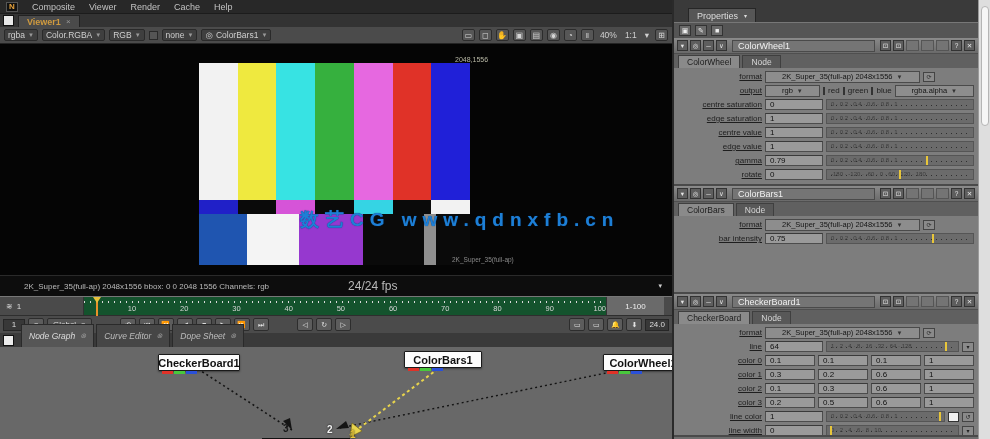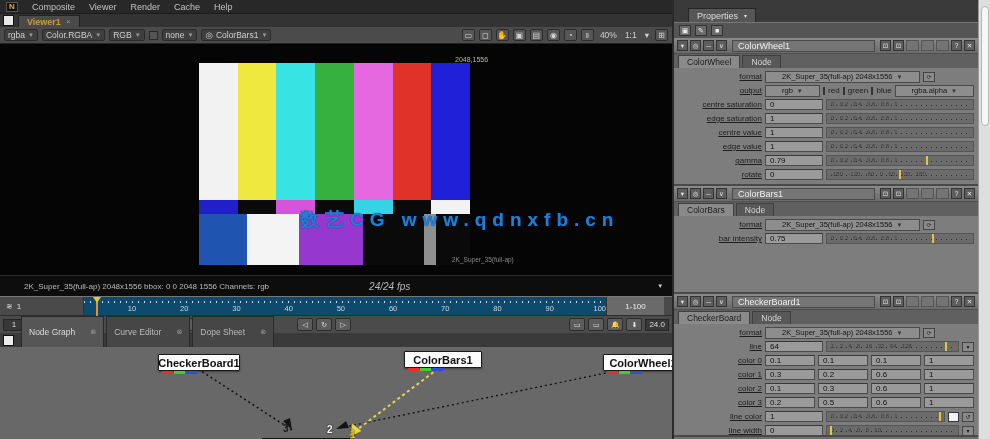--- a/index.html
+++ b/index.html
@@ -31,47 +31,47 @@
   .bars-img { position:absolute; left:199px; top:19px; width:271px; height:202px; display:flex; flex-direction:column; }
   .bars-top { display:flex; height:137px; } .bars-top > div { flex:1; }
   .bars-mid { display:flex; height:14px; } .bars-mid > div { flex:1; }
   .bars-bot { display:flex; height:51px; }
   .res-label { position:absolute; left:455px; top:12px; color:#b9b9a6; font-size:7px; }
   .fmt-label { position:absolute; left:452px; top:212px; color:#8a8a8a; font-size:6.5px; }
   .watermark { position:absolute; left:300px; top:163px; color:#1d7fd6; font-size:19px; font-weight:bold; letter-spacing:6px; white-space:nowrap; text-shadow:0 0 1px #0a3c70; }
 
   .info-bar { height:16px; background:#0d0d0d; display:flex; align-items:center; padding:10px 10px; border-top:1px solid #2a2a2a; }
   .info-fmt { color:#b9b9b9; font-size:8px; margin-left:14px; }
-  .info-fps { color:#b9b9b9; font-size:10px; margin-left:100px;font-style:italic; }
+  .info-fps { color:#b9b9b9; font-size:12px; margin-left:79px; }
   .info-car { margin-left:auto; color:#cfcfcf; font-size:7px; }
 
   
   .tl-ruler { position:relative; height:19px; background:#585858; border-top:1px solid #777; display:flex; }
   .tl-leftbox { width:84px; background:#4a4a4a; border-right:1px solid #333; color:#ddd; font-size:8px; display:flex; align-items:center; padding-left:6px; gap:4px; }
-  .tl-scale { position:relative; flex:1; background:#0c4a6e; }
+  .tl-scale { position:relative; flex:1; background:#14532d; }
   .tl-dots { position:absolute; left:0; right:0; top:4px; height:2px;
     background-image:repeating-linear-gradient(90deg,#d9d9d9 0 1px,transparent 1px 6px); }
   .tl-nums { position:absolute; left:0; right:0; top:7px; display:flex; }
   .tl-nums span { flex:1; text-align:right; color:#d6d6d6; font-size:7.5px; }
   .playhead { position:absolute; left:12px; top:0; width:2px; height:19px; background:#e8912a; }
   .playhead:before { content:""; position:absolute; left:-3px; top:0; border:4px solid transparent; border-top:6px solid #e8c23a; }
   .tl-rightbox { width:58px; background:#6a6a6a; border-left:1px solid #333; color:#eee; font-size:8px; display:flex; align-items:center; justify-content:center; }
   .tl-rend { width:8px; background:#4a4a4a; }
 
   .transport { height:18px; background:#4b4b4b; border-top:1px solid #2e2e2e; display:flex; align-items:center; gap:3px; padding:0 3px; }
   .tr-field { background:#383838; border:1px solid #262626; color:#ddd; font-size:8px; height:12px; min-width:22px; display:flex; align-items:center; justify-content:center; padding:0 3px; }
   .tr-btn { width:16px; height:13px; background:#5c5c5c; border:1px solid #2d2d2d; border-radius:2px; color:#e2e2e2; font-size:7px; display:flex; align-items:center; justify-content:center; }
   .tr-dd { background:#545454; border:1px solid #2d2d2d; border-radius:2px; color:#ddd; font-size:8px; height:13px; padding:0 5px; display:flex; align-items:center; gap:4px; }
   .tr-gap { width:22px; }
 
   
   .nodegraph { position:relative; height:114px; background:#686868; }
   .ng-tabs { height:14px; background:#3a3a3a; display:flex; align-items:flex-end; gap:2px; }
   .ng-winicon { width:11px; height:11px; background:#ececec; border:1px solid #111; margin:0 5px 1px 3px; }
-  .ng-tab { height:31px; padding:0 7px; display:flex; align-items:center; gap:15px; font-size:8.5px; color:#ddd; background:#565656; border:1px solid #2a2a2a; border-bottom:none; }
+  .ng-tab { height:23px; padding:0 7px; display:flex; align-items:center; gap:5px; font-size:8.5px; color:#ddd; background:#565656; border:1px solid #2a2a2a; border-bottom:none;font-style:italic; }
   .ng-tab.inactive { background:#464646; color:#bbb; }
   .ng-tab .x { font-size:7px; color:#999; }
   .ng-canvas { position:absolute; left:0; top:14px; right:0; bottom:0; overflow:hidden; }
   svg.wires { position:absolute; left:0; top:0; width:672px; height:100px; }
   .node { position:absolute; background:#fdfdfd; border:1px solid #1a1a1a; border-radius:1px; color:#111; font-size:11px; font-weight:bold; display:flex; align-items:center; justify-content:center; box-shadow:0 1px 2px rgba(0,0,0,.4); }
   .node .chips { position:absolute; left:3px; bottom:-4px; display:flex; gap:1px; }
   .node .chips i { width:11px; height:3px; display:block; }
   .viewer-node { position:absolute; background:#fdfdfd; border:1px solid #111; color:#111; font-size:11px; font-weight:bold; display:flex; align-items:center; justify-content:center; gap:6px; }
   .viewer-node .varrow { width:0; height:0; border:6px solid transparent; border-right:9px solid #111; margin-left:-10px; }
   .in-label { position:absolute; font-size:10px; font-weight:bold; }

